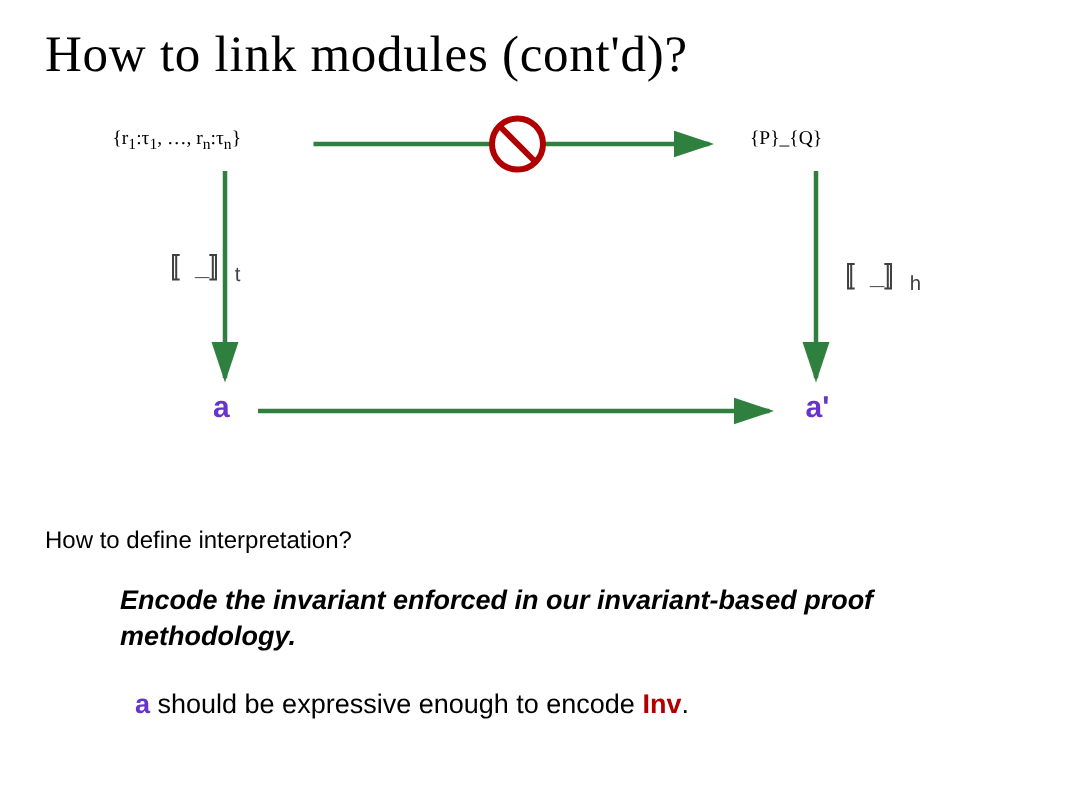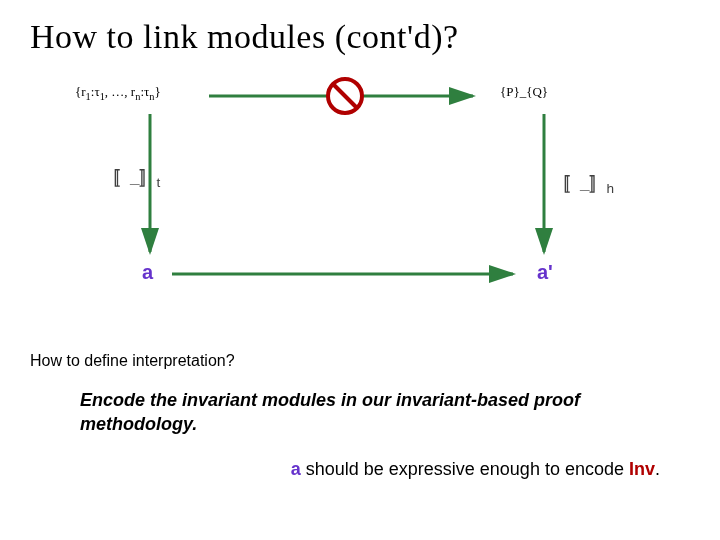--- a/index.html
+++ b/index.html
@@ -52,21 +52,20 @@
     font-size: 18px;
     font-style: italic;
     font-weight: 700;
     padding: 8px 60px 8px 80px;
     line-height: 1.35;
   }
   .body-sub {
     font-size: 18px;
     padding: 12px 60px 8px 90px;
     line-height: 1.35;
-    text-align: right;
   }
   .body-sub .pa { color: #6633cc; font-weight: 700; }
   .body-sub .inv { color: #b00000; font-weight: 700; }
   sub { font-size: 0.8em; }
 </style>
 </head>
 <body>
 
 <div class="title">How to link modules (cont'd)?</div>
 
@@ -124,17 +123,17 @@
     <span style="font-weight:700;">〚_〛</span><sub>h</sub>
   </div>
 
   <div id="pa" class="node purple">a</div>
   <div id="pap" class="node purple">a'</div>
 
 </div>
 
 <div class="question">How to define interpretation?</div>
 
-<div class="body-text">Encode the invariant modules in our invariant-based proof methodology.</div>
+<div class="body-text">Encode the invariant enforced in our invariant-based proof methodology.</div>
 
 <div class="body-sub">
   <span class="pa">a</span><span> should be expressive enough to encode </span><span class="inv">Inv</span><span>.</span>
 </div>
 
 </body></html>

